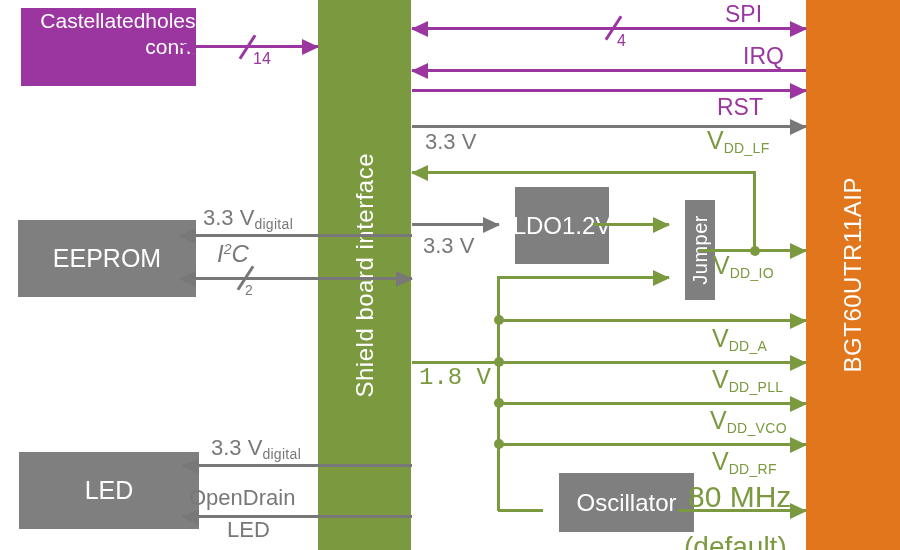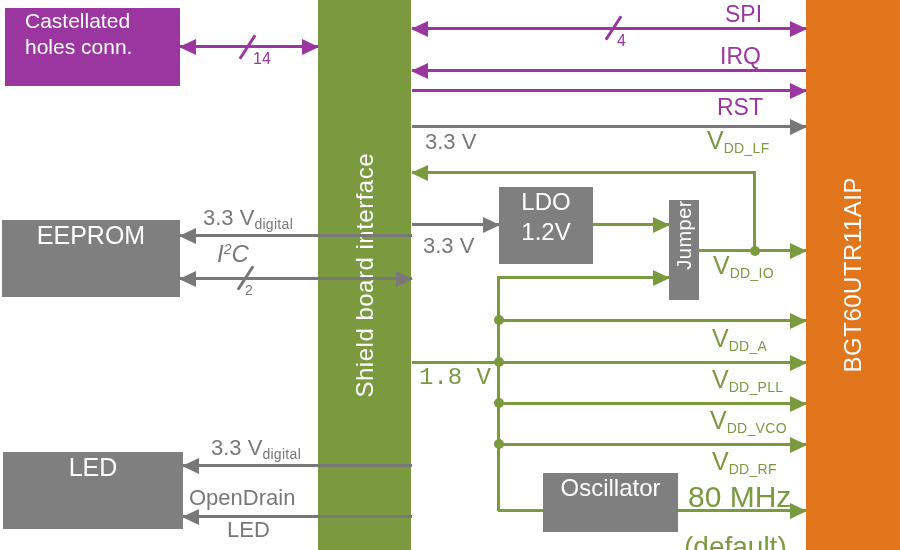--- a/index.html
+++ b/index.html
@@ -9,21 +9,21 @@
   }
   
   .c-purple{color:#9b36a1}
   .c-green{color:#7b9a40}
   .c-gray{color:#787878}
   
   .bar{position:absolute;top:0;height:550px;display:flex;align-items:center;justify-content:center;}
   .bar-green{left:318px;width:93px;background:#7b9a40;}
   .bar-orange{left:806px;width:94px;background:#e2761c;}
   .vtext{writing-mode:vertical-rl;transform:rotate(180deg);color:#fff;font-size:24px;letter-spacing:.5px;}
-  .box{position:absolute;background:#7f7f7f;color:#fff;display:flex;flex-direction:column;align-items:center;line-height:1.25;}
+  .box{position:absolute;background:#7f7f7f;color:#fff;display:flex;flex-direction:row;align-items:center;justify-content:center;line-height:1.25;margin-left:16px;}
   .box-purple{background:#9b36a1;align-items:flex-start;padding-left:20px;box-sizing:border-box;}
   
   .wire{position:absolute;height:3px;background:currentColor;}
   .wire.v{width:3px;height:auto;}
   .ah{position:absolute;width:0;height:0;top:50%;transform:translateY(-50%);
       border-top:8px solid transparent;border-bottom:8px solid transparent;}
   .ah.r{right:-1px;border-left:17px solid currentColor;}
   .ah.l{left:-1px;border-right:17px solid currentColor;}
   .dot{position:absolute;width:10px;height:10px;border-radius:50%;background:#7b9a40;}
   .slash{position:absolute;width:3px;height:28px;background:currentColor;transform:rotate(33deg);}
@@ -84,21 +84,21 @@
     <i class="ah l"></i>
     <i class="ah r"></i>
   </div>
   <div class="slash c-purple" style="left:612px;top:14px;"></div>
   <span class="busnum c-purple" style="left:617px;top:32px;">4</span>
   <span class="sig big c-purple" style="left:725px;top:2px;">SPI</span>
 
   <div class="wire c-purple" style="left:412px;top:69px;width:394px;">
     <i class="ah l"></i>
   </div>
-  <span class="sig big c-purple" style="left:720px;top:44px;">IRQ</span>
+  <span class="sig big c-purple" style="left:743px;top:44px;">IRQ</span>
 
   <div class="wire c-purple" style="left:412px;top:89px;width:394px;">
     <i class="ah r"></i>
   </div>
   <span class="sig big c-purple" style="left:717px;top:95px;">RST</span>
 
   <div class="wire c-gray" style="left:412px;top:125px;width:394px;">
     <i class="ah r"></i>
   </div>
   <span class="sig c-gray" style="left:425px;top:130px;">3.3 V</span>

